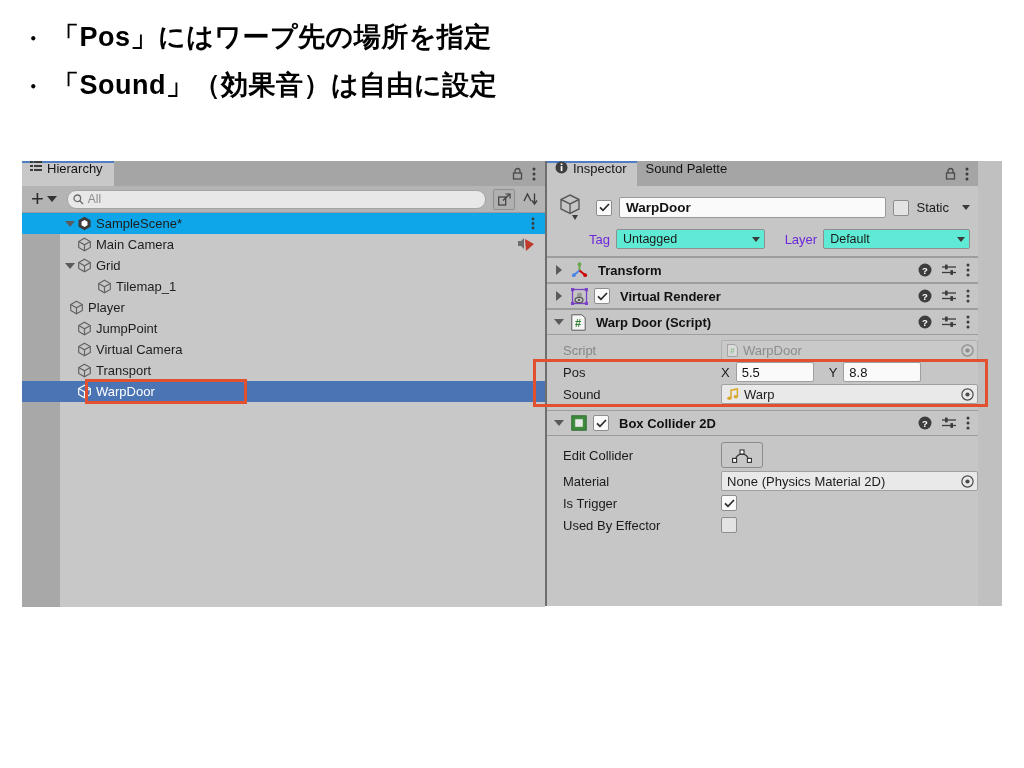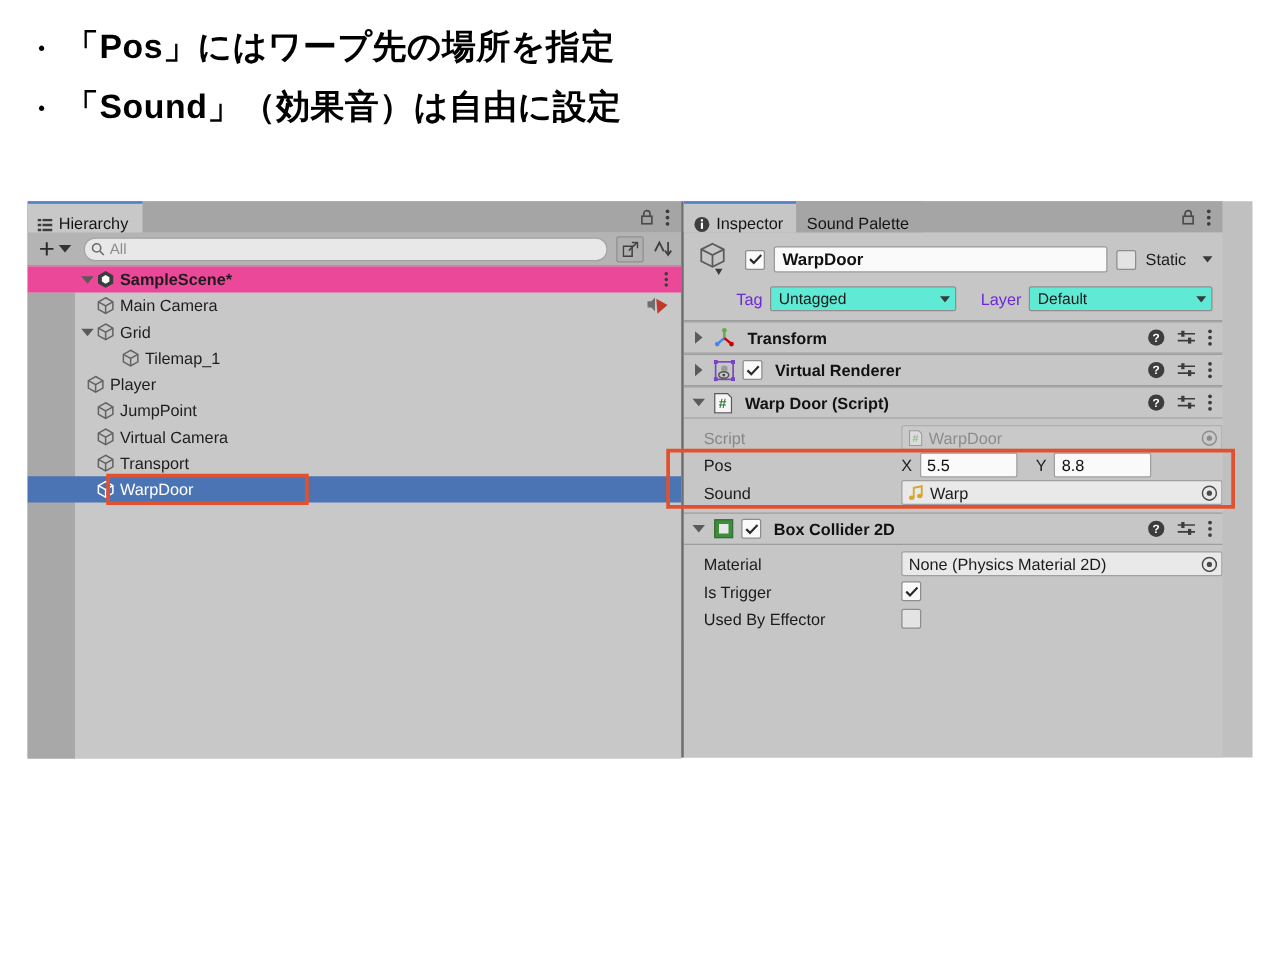--- a/index.html
+++ b/index.html
@@ -49,21 +49,21 @@
 
   
   .tabbar {
     height: 25px;
     background: #a5a5a5;
     display: flex;
     align-items: stretch;
     position: relative;
   }
   .tab {
-    display: flex; align-items: flex-end;
+    display: flex; align-items: flex-start;
     padding: 0 11px 0 8px;
     font-size: 13px;
     color: #141414;
     background: #a5a5a5;
     position: relative;
     gap: 5px;
   }
   .tab.active {
     background: #c8c8c8;
     box-shadow: inset 0 2px 0 0 #4f7ec4;
@@ -105,21 +105,21 @@
   
   .tree { position: relative; height: calc(100% - 51px); background: #c8c8c8; overflow: hidden; }
   .tree-gutter { position: absolute; left: 0; top: 21px; bottom: 0; width: 38px; background: #a8a8a8; }
   .row {
     position: relative;
     height: 21px;
     display: flex; align-items: center;
     font-size: 13px; color: #1d1d1d;
     white-space: nowrap;
   }
-  .row.scene { background: #ec4899; font-weight: bold; }
+  .row.scene { background: #0ea5e9; font-weight: normal; }
   .row.selected { background: #4b74b5; color: #ffffff; }
   .row .twist { width: 11px; margin-right: 2px; display: flex; align-items: center; justify-content: center; }
   .tri-dn { width: 0; height: 0; border-left: 5px solid transparent; border-right: 5px solid transparent; border-top: 6px solid #5a5a5a; }
   .go-ico { margin-right: 4px; display: flex; }
   .row .extra { margin-left: auto; display: flex; align-items: center; padding-right: 10px; }
 
   
   .redbox { position: absolute; border: 3px solid #e2512f; box-sizing: border-box; pointer-events: none; }
 
   
@@ -686,20 +686,33 @@
               <svg width="4" height="14" viewBox="0 0 4 14">
                   <circle cx="2" cy="2" r="1.5" fill="#3c3c3c"></circle>
                   <circle cx="2" cy="7" r="1.5" fill="#3c3c3c"></circle>
                   <circle cx="2" cy="12" r="1.5" fill="#3c3c3c"></circle>
                 </svg>
             </span>
           </span>
         </div>
 
         <div class="prop-area">
+          <div class="prop" style="height:30px">
+            <span class="pname">Edit Collider</span>
+            <div class="edit-btn">
+              <span class="ico">
+                <svg width="21" height="15" viewBox="0 0 21 15">
+                  <path d="M3 12.5 C5 4, 15 4, 17 12.5" fill="none" stroke="#2f2f2f" stroke-width="1.2"></path>
+                  <rect x="0.6" y="10.4" width="4" height="4" fill="#fff" stroke="#2f2f2f" stroke-width="1.1"></rect>
+                  <rect x="8" y="2" width="4" height="4" fill="#fff" stroke="#2f2f2f" stroke-width="1.1"></rect>
+                  <rect x="15.4" y="10.4" width="4" height="4" fill="#fff" stroke="#2f2f2f" stroke-width="1.1"></rect>
+                </svg>
+              </span>
+            </div>
+          </div>
           <div class="prop">
             <span class="pname">Material</span>
             <div class="objfield" style="width:258px">
               <span>None (Physics Material 2D)</span>
               <span class="spacer"></span>
               <span class="ico">
                 <svg width="13" height="13" viewBox="0 0 13 13">
                     <circle cx="6.5" cy="6.5" r="5.6" fill="none" stroke="#4a4a4a" stroke-width="1.2"></circle>
                     <circle cx="6.5" cy="6.5" r="2.1" fill="#4a4a4a"></circle>
                   </svg>

